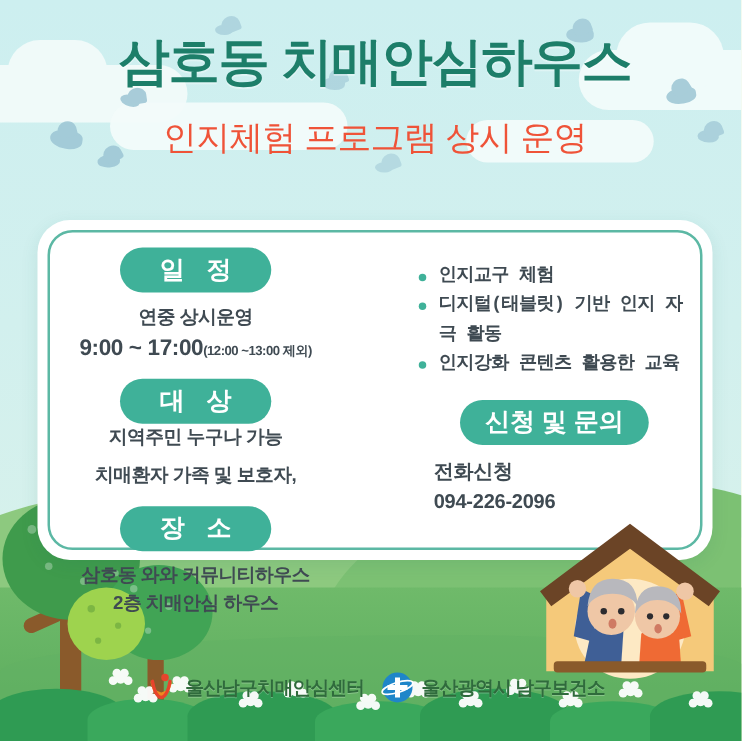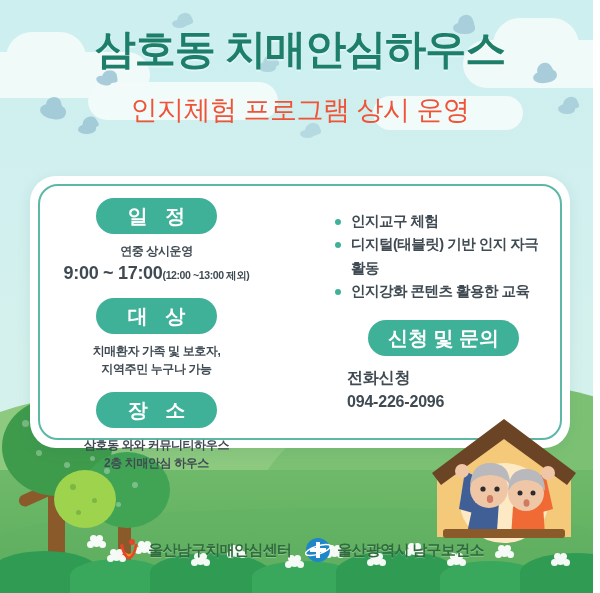--- a/index.html
+++ b/index.html
@@ -204,21 +204,21 @@
     border-radius: 22px;
     padding: 7px 26px;
     letter-spacing: 6px;
     text-indent: 6px;
     line-height: 1.1;
   }
   .pill.tight { letter-spacing: 0px; text-indent: 0; padding: 7px 20px; }
 
   .body-text {
     color: #3f4a52;
-    font-size: 12px;
+    font-size: 15px;
     font-weight: bold;
     line-height: 1.45;
     margin-top: 9px;
     letter-spacing: -0.4px;
   }
   .time-line {
     color: #3f4a52;
     font-size: 18px;
     font-weight: bold;
     letter-spacing: -0.3px;
@@ -237,20 +237,21 @@
     padding: 0;
   }
   ul.bullets li {
     position: relative;
     color: #3f4a52;
     font-size: 14.5px;
     font-weight: bold;
     letter-spacing: -0.5px;
     line-height: 1.62;
     padding-left: 18px;
+    font-family: Liberation Mono, monospace;
   }
   ul.bullets li::before {
     content: "";
     position: absolute;
     left: 2px; top: 9px;
     width: 6px; height: 6px;
     border-radius: 50%;
     background: #3fb199;
   }
   .contact {
@@ -404,22 +405,22 @@
       <div class="col col-left">
 
         <div class="pill">일 정</div>
         <div class="body-text">연중 상시운영</div>
         <div class="time-line">
           <span>9:00 ~ 17:00</span><span class="time-note">(12:00 ~13:00 제외)</span>
         </div>
 
         <div class="blk">
           <div class="pill">대 상</div>
+          <div class="body-text" style="margin-top:0">지역주민 누구나 가능</div>
           <div class="body-text">치매환자 가족 및 보호자,</div>
-          <div class="body-text" style="margin-top:0">지역주민 누구나 가능</div>
         </div>
 
         <div class="blk">
           <div class="pill">장 소</div>
           <div class="body-text">삼호동 와와 커뮤니티하우스</div>
           <div class="body-text" style="margin-top:0">2층 치매안심 하우스</div>
         </div>
       </div>
 
       <div class="col col-right">

